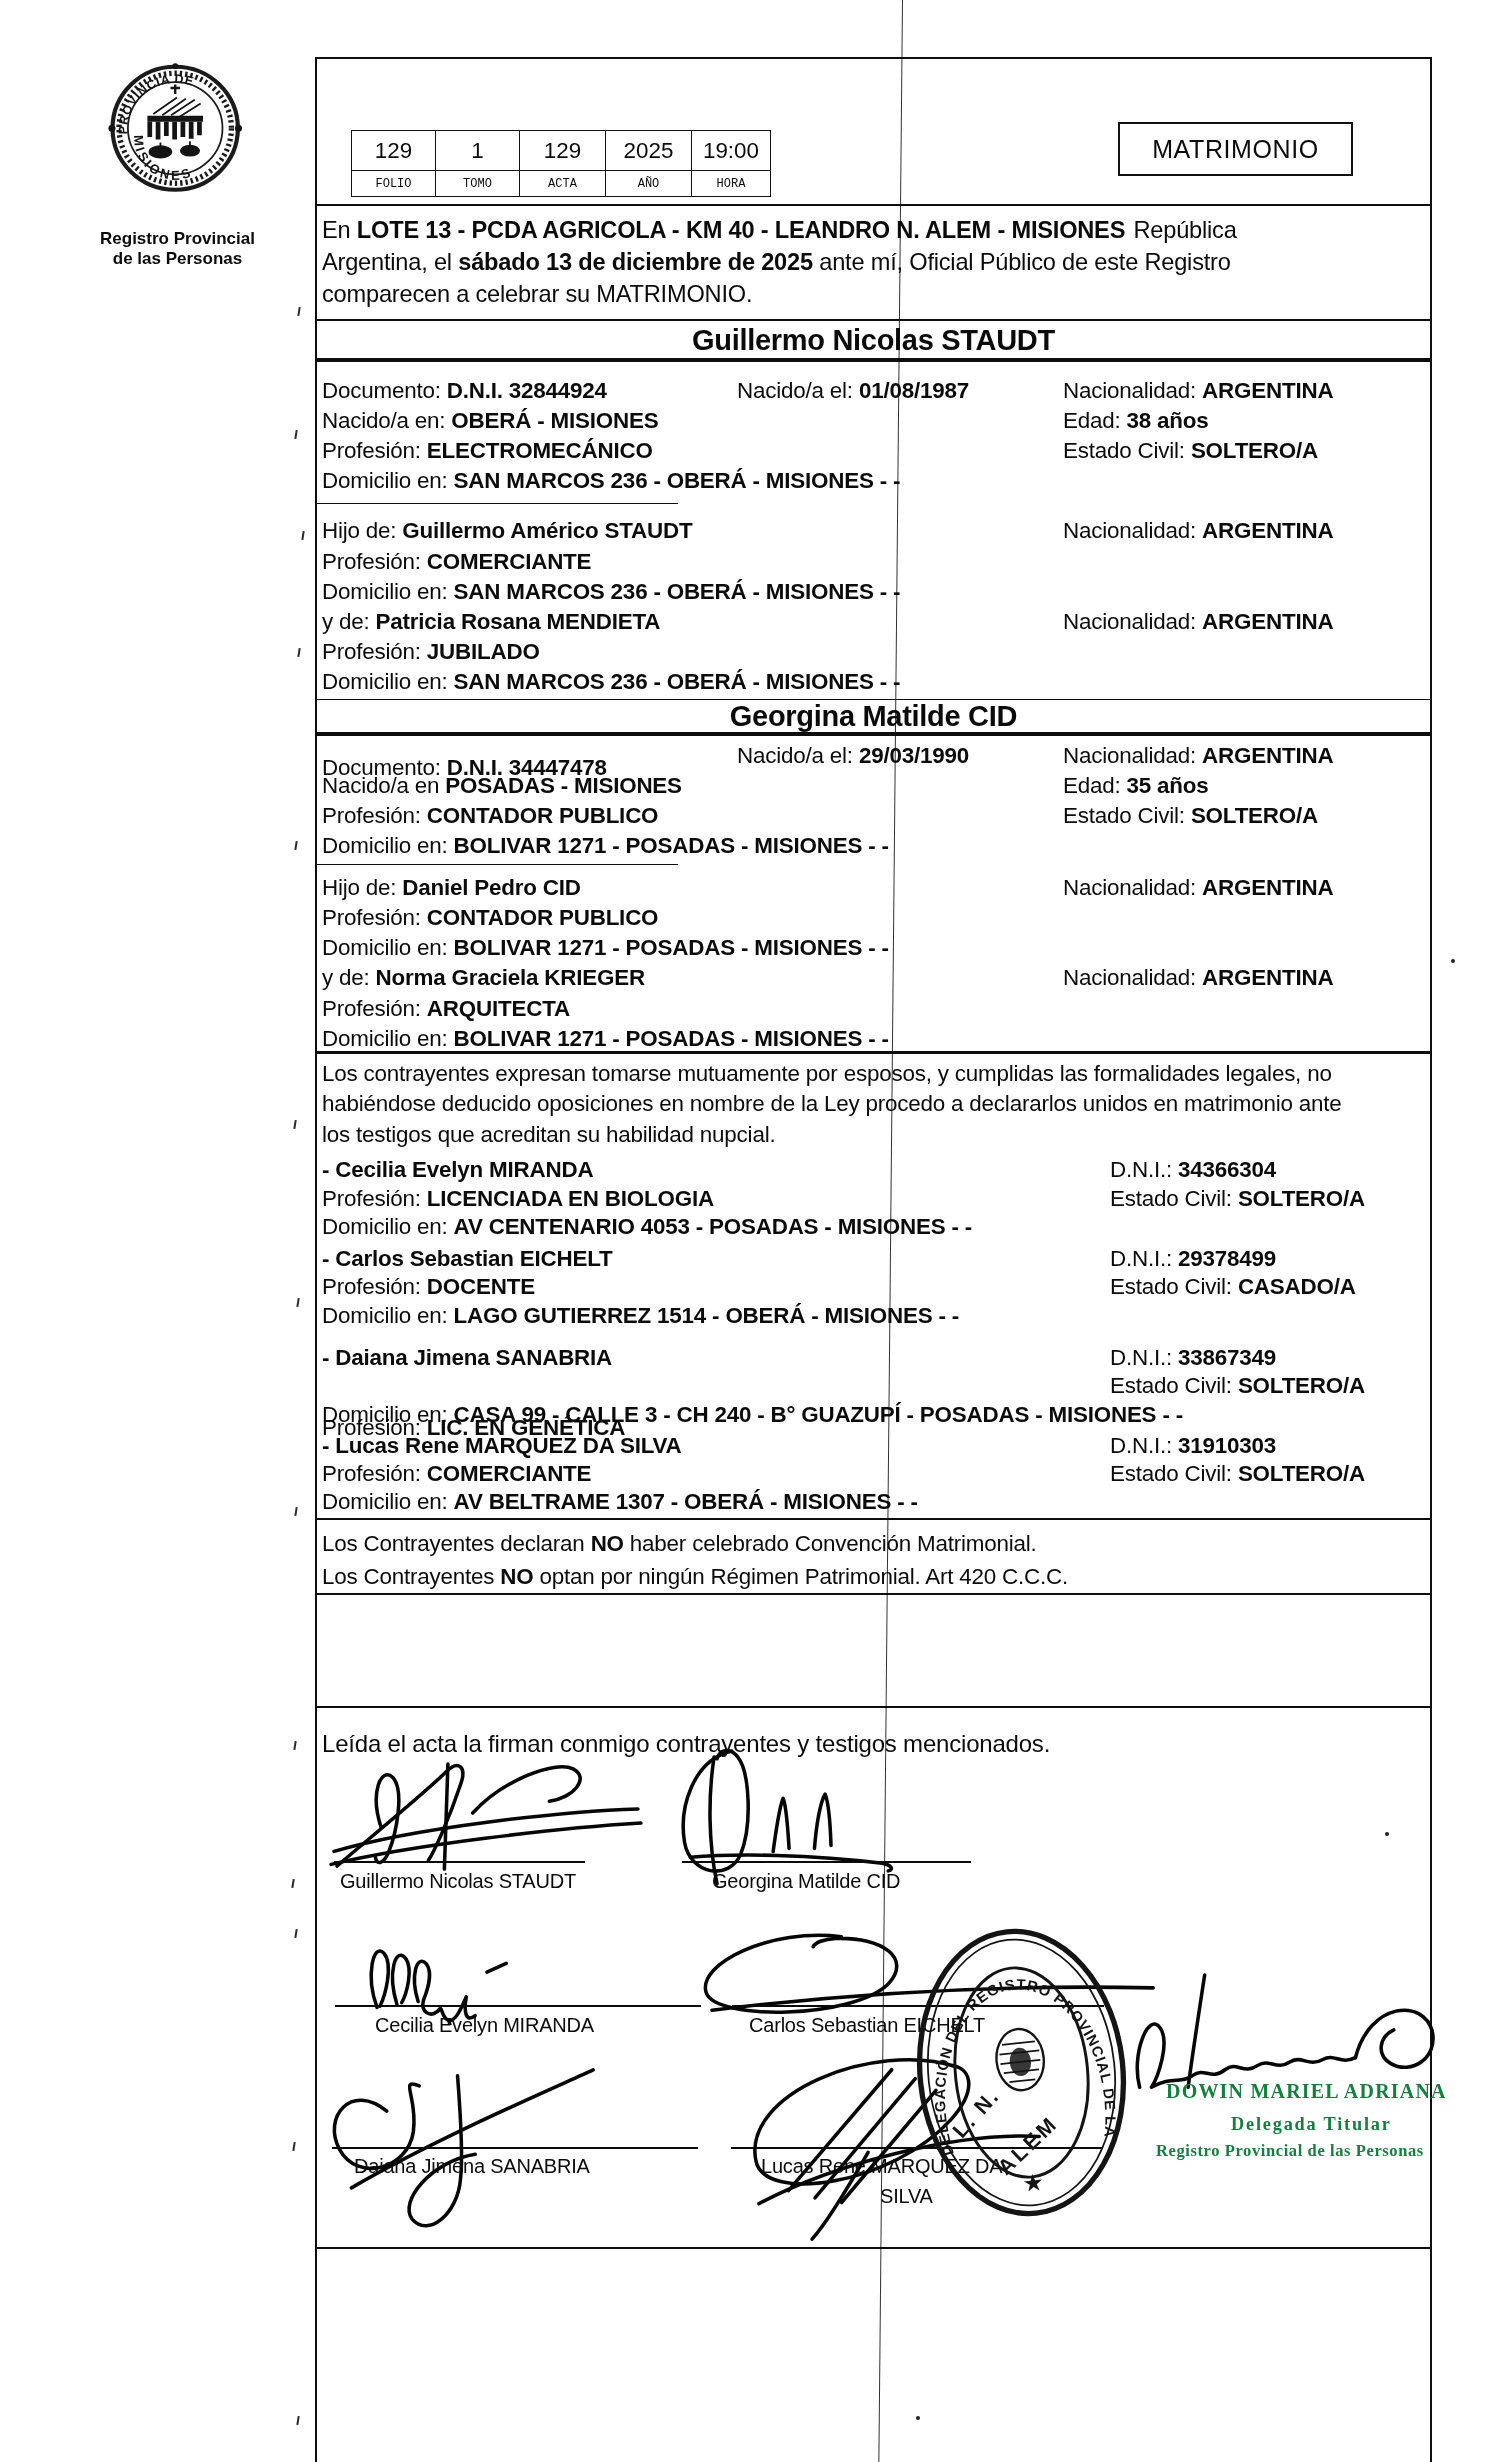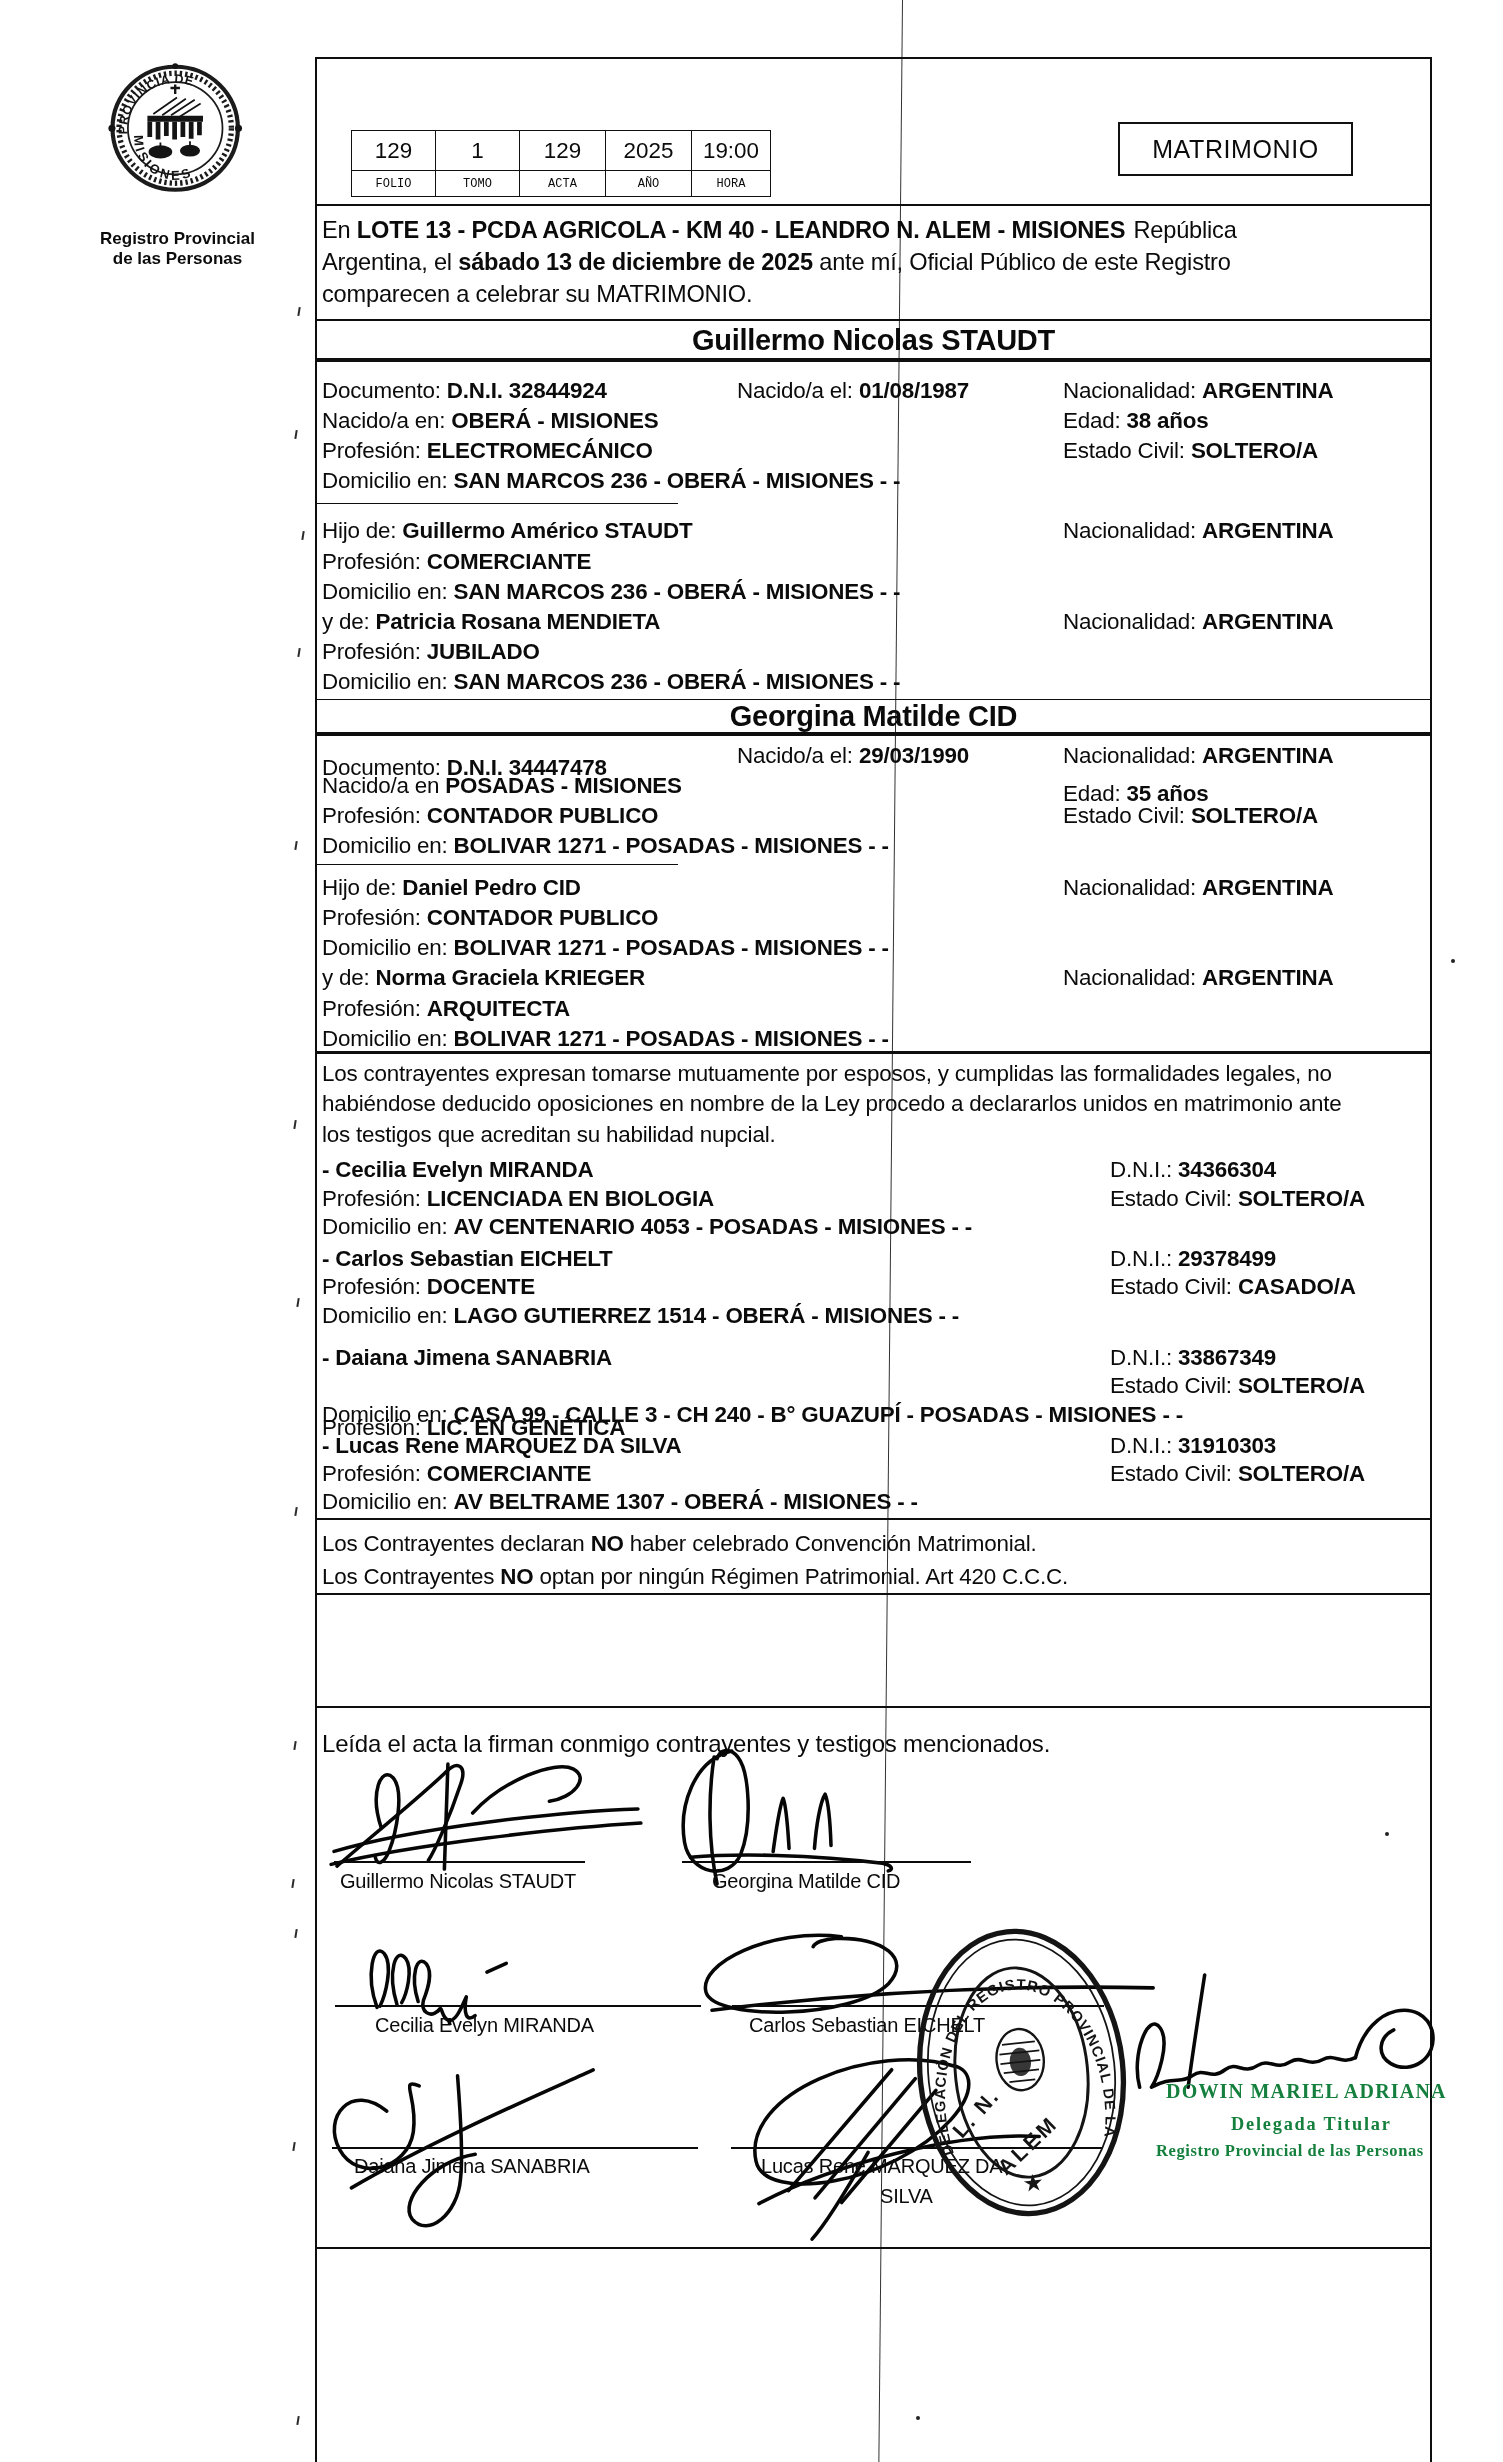--- a/index.html
+++ b/index.html
@@ -138,21 +138,21 @@
   <div class="row" style="left:322px;top:669px;"><span>Domicilio en: </span><b>SAN MARCOS 236 - OBERÁ - MISIONES - -</b></div>
 
   <div class="hl" style="left:315px;top:699px;width:1117px;height:1.2px;"></div>
   <div class="band" style="top:700px;">Georgina Matilde CID</div>
   <div class="hl" style="left:315px;top:732px;width:1117px;height:3.5px;"></div>
 
   <div class="row" style="left:322px;top:743px;margin-top:12px;"><span>Documento: </span><b>D.N.I. 34447478</b></div>
   <div class="row" style="left:737px;top:743px;"><span>Nacido/a el: </span><b>29/03/1990</b></div>
   <div class="row" style="left:1063px;top:743px;"><span>Nacionalidad: </span><b>ARGENTINA</b></div>
   <div class="row" style="left:322px;top:773px;"><span>Nacido/a en </span><b>POSADAS - MISIONES</b></div>
-  <div class="row" style="left:1063px;top:773px;margin-top:8px;"><span>Edad: </span><b>35 años</b></div>
+  <div class="row" style="left:1063px;top:773px;"><span>Edad: </span><b>35 años</b></div>
   <div class="row" style="left:322px;top:803px;"><span>Profesión: </span><b>CONTADOR PUBLICO</b></div>
   <div class="row" style="left:1063px;top:803px;"><span>Estado Civil: </span><b>SOLTERO/A</b></div>
   <div class="row" style="left:322px;top:833px;"><span>Domicilio en: </span><b>BOLIVAR 1271 - POSADAS - MISIONES - -</b></div>
   <div class="hl" style="left:315px;top:864px;width:363px;height:1.2px;"></div>
 
   <div class="row" style="left:322px;top:875px;"><span>Hijo de: </span><b>Daniel Pedro CID</b></div>
   <div class="row" style="left:1063px;top:875px;"><span>Nacionalidad: </span><b>ARGENTINA</b></div>
   <div class="row" style="left:322px;top:905px;"><span>Profesión: </span><b>CONTADOR PUBLICO</b></div>
   <div class="row" style="left:322px;top:935px;"><span>Domicilio en: </span><b>BOLIVAR 1271 - POSADAS - MISIONES - -</b></div>
   <div class="row" style="left:322px;top:965px;"><span>y de: </span><b>Norma Graciela KRIEGER</b></div>

